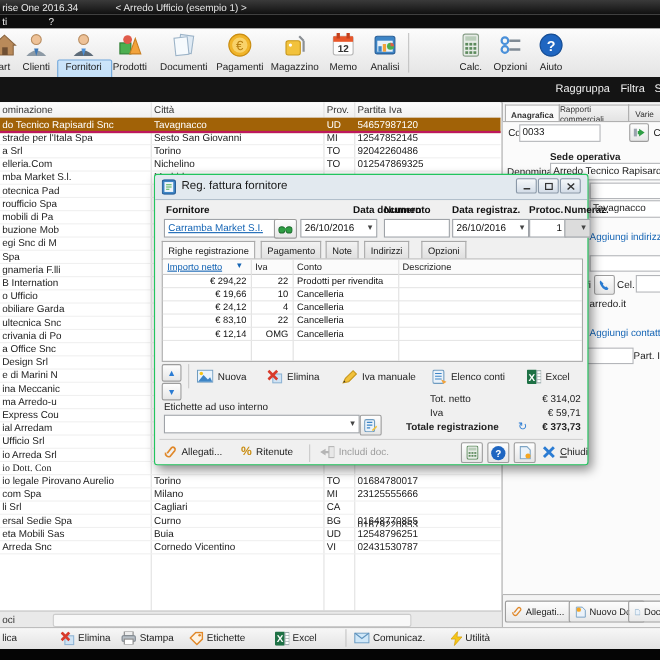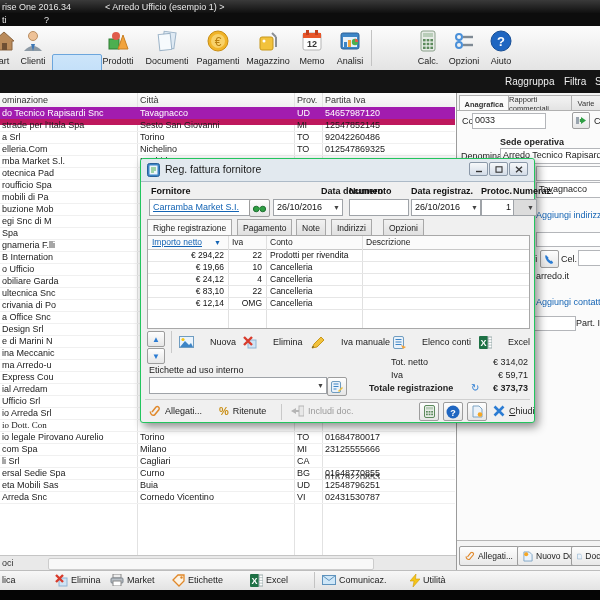--- a/index.html
+++ b/index.html
@@ -19,21 +19,21 @@
   .darkstrip{left:0;top:70px;width:600px;height:23px;background:#141414;}
   .searchbox{position:absolute;left:358px;top:74px;width:96px;height:16px;background:#fff;border:1px solid #555;
              font-size:8.5px;color:#8a8a8a;font-style:italic;display:flex;align-items:center;}
   .strip-btn{position:absolute;top:76px;color:#f0f0f0;font-size:10px;}
   
   .gridarea{left:0;top:93px;width:455px;height:462px;background:#fff;}
   .ghead{position:absolute;left:0;top:0;width:455px;height:14px;background:linear-gradient(#fdfdfd,#f0f0f0);
          border-bottom:1px solid #cfcfcf;font-size:9px;color:#333;}
   .gcol{position:absolute;top:0;bottom:0;border-left:1px solid #e2e2e2;}
   .grow{position:absolute;left:0;width:455px;height:12px;font-size:9px;color:#1a1a1a;border-bottom:1px solid #f0f0f0;}
-  .grow.sel{background:#a21caf;color:#fff;border-bottom:6px solid #be185d;}
+  .grow.sel{background:#a16207;color:#fff;border-bottom:2px solid #be185d;}
   .gc{position:absolute;top:0;line-height:12px;white-space:nowrap;overflow:hidden;}
   .ocistrip{left:0;top:555px;width:456px;height:15px;background:#e9e9e9;border-top:1px solid #c5c5c5;font-size:9px;color:#333;}
   .ocitrack{position:absolute;left:48px;top:2px;width:324px;height:10px;background:#f8f8f8;border:1px solid #cccccc;border-radius:2px;}
   
   .botbar{left:0;top:570px;width:600px;height:20px;background:linear-gradient(#f7f7f7,#e2e2e2);border-top:1px solid #bdbdbd;}
   .bb-item{position:absolute;top:572px;height:16px;display:flex;align-items:center;gap:3px;font-size:9px;color:#222;}
   
   .rpanel{left:456px;top:93px;width:144px;height:477px;background:#f4f4f4;border-left:1px solid #9b9b9b;}
   .rtab{position:absolute;top:95px;height:15px;font-size:7.5px;color:#333;background:linear-gradient(#f4f4f4,#e2e2e2);
         border:1px solid #b0b0b0;border-bottom:none;display:flex;align-items:center;justify-content:center;}
@@ -55,21 +55,21 @@
   .dfield{position:absolute;height:15px;background:#fff;border:1px solid #9fa3a8;font-size:9px;line-height:15px;padding:0 3px;color:#111;}
   .dd{position:absolute;right:2px;top:0;font-size:7px;color:#444;line-height:15px;}
   .dtab{position:absolute;top:60px;height:15px;font-size:8.5px;color:#222;background:linear-gradient(#f2f2f2,#e0e0e0);
         border:1px solid #a8a8a8;border-bottom:none;display:flex;align-items:center;justify-content:center;padding:0 5px;}
   .dtab.on{background:#fafafa;height:16px;}
   .dgrid{position:absolute;left:6px;top:76px;width:381px;height:92px;background:#fff;border:1px solid #a8a8a8;}
   .dghead{position:absolute;left:0;top:0;width:100%;height:13px;border-bottom:1px solid #c9c9c9;font-size:8.5px;color:#222;background:#fbfbfb;}
   .dgrow{position:absolute;left:0;width:100%;height:12px;font-size:8.5px;color:#111;border-bottom:1px solid #e6e6e6;}
   .dgc{position:absolute;top:0;line-height:12px;white-space:nowrap;overflow:hidden;}
   .dgv{position:absolute;top:0;bottom:0;border-left:1px solid #e0e0e0;}
-  .dtool{position:absolute;top:172px;height:22px;display:flex;align-items:center;gap:16px;font-size:9px;color:#222;}
+  .dtool{position:absolute;top:172px;height:22px;display:flex;align-items:center;gap:4px;font-size:9px;color:#222;}
   .dtot-l{position:absolute;font-size:9px;color:#222;}
   .dtot-v{position:absolute;font-size:9px;color:#222;text-align:right;width:60px;}
   .dfoot{position:absolute;top:243px;height:18px;display:flex;align-items:center;gap:4px;font-size:9px;color:#222;}
   .ibtn{position:absolute;width:18px;height:17px;background:linear-gradient(#fefefe,#e6e6e6);border:1px solid #9d9d9d;border-radius:2px;
         display:flex;align-items:center;justify-content:center;}
   .chiudi::first-letter{text-decoration:underline;}
   .blue-ul{color:#1464b4;text-decoration:underline;}
   svg{display:inline-block;vertical-align:middle;}
 </style>
 </head>
@@ -97,20 +97,28 @@
         </svg></span>
     <span class="lbl">art</span>
   </div>
   <div class="tb-item" style="left:11px;width:44px;">
     <span class="ico"><svg width="24" height="24" viewBox="0 0 24 24">
           <circle cx="12" cy="7" r="4.5" fill="#eec298" stroke="#b98e62"></circle>
           <path d="M3 22 q9 -10 18 0 z" fill="#8d9aa5"></path>
           <path d="M10 15 l2 7 2 -7 z" fill="#3c77b5"></path>
         </svg></span>
     <span class="lbl">Clienti</span>
+  </div>
+  <div class="tb-item" style="left:53px;width:46px;">
+    <span class="ico"><svg width="24" height="24" viewBox="0 0 24 24">
+          <circle cx="12" cy="7" r="4.5" fill="#eec298" stroke="#b98e62"></circle>
+          <path d="M3 22 q9 -10 18 0 z" fill="#5d6b78"></path>
+          <path d="M10 15 l2 7 2 -7 z" fill="#4a90d9"></path>
+        </svg></span>
+    <span class="lbl">Fornitori</span>
   </div>
   <div class="tb-item" style="left:95px;width:46px;">
     <span class="ico"><svg width="24" height="24" viewBox="0 0 24 24">
           <rect x="3" y="10" width="10" height="10" fill="#4caf50" stroke="#2e7d32"></rect>
           <polygon points="17,6 22,20 12,20" fill="#f2a33c" stroke="#c87f22"></polygon>
           <circle cx="10" cy="7" r="4" fill="#e05b4b"></circle>
         </svg></span>
     <span class="lbl">Prodotti</span>
   </div>
   <div class="tb-item" style="left:141px;width:52px;">
@@ -479,21 +487,21 @@
         <path d="M1 1 L8 8 M8 1 L1 8" stroke="#d83b2c" stroke-width="2.4"></path>
       </svg>
     <span>Elimina</span>
   </div>
   <div class="bb-item" style="left:110px;">
     <svg width="14" height="12" viewBox="0 0 14 12">
         <rect x="3" y="0" width="8" height="4" fill="#eee" stroke="#888"></rect>
         <rect x="1" y="4" width="12" height="5" rx="1" fill="#b9c0c7" stroke="#7c848c"></rect>
         <rect x="3" y="7" width="8" height="5" fill="#fff" stroke="#888"></rect>
       </svg>
-    <span>Market</span>
+    <span>Stampa</span>
   </div>
   <div class="bb-item" style="left:172px;">
     <svg width="13" height="13" viewBox="0 0 13 13">
         <path d="M1 6 L6 1 h6 v6 L7 12 z" fill="#fdf3e3" stroke="#e0882a" stroke-width="1.3"></path>
         <circle cx="9.5" cy="3.5" r="1.2" fill="#e0882a"></circle>
       </svg>
     <span>Etichette</span>
   </div>
   <div class="bb-item" style="left:250px;">
     <svg width="13" height="13" viewBox="0 0 13 13">

